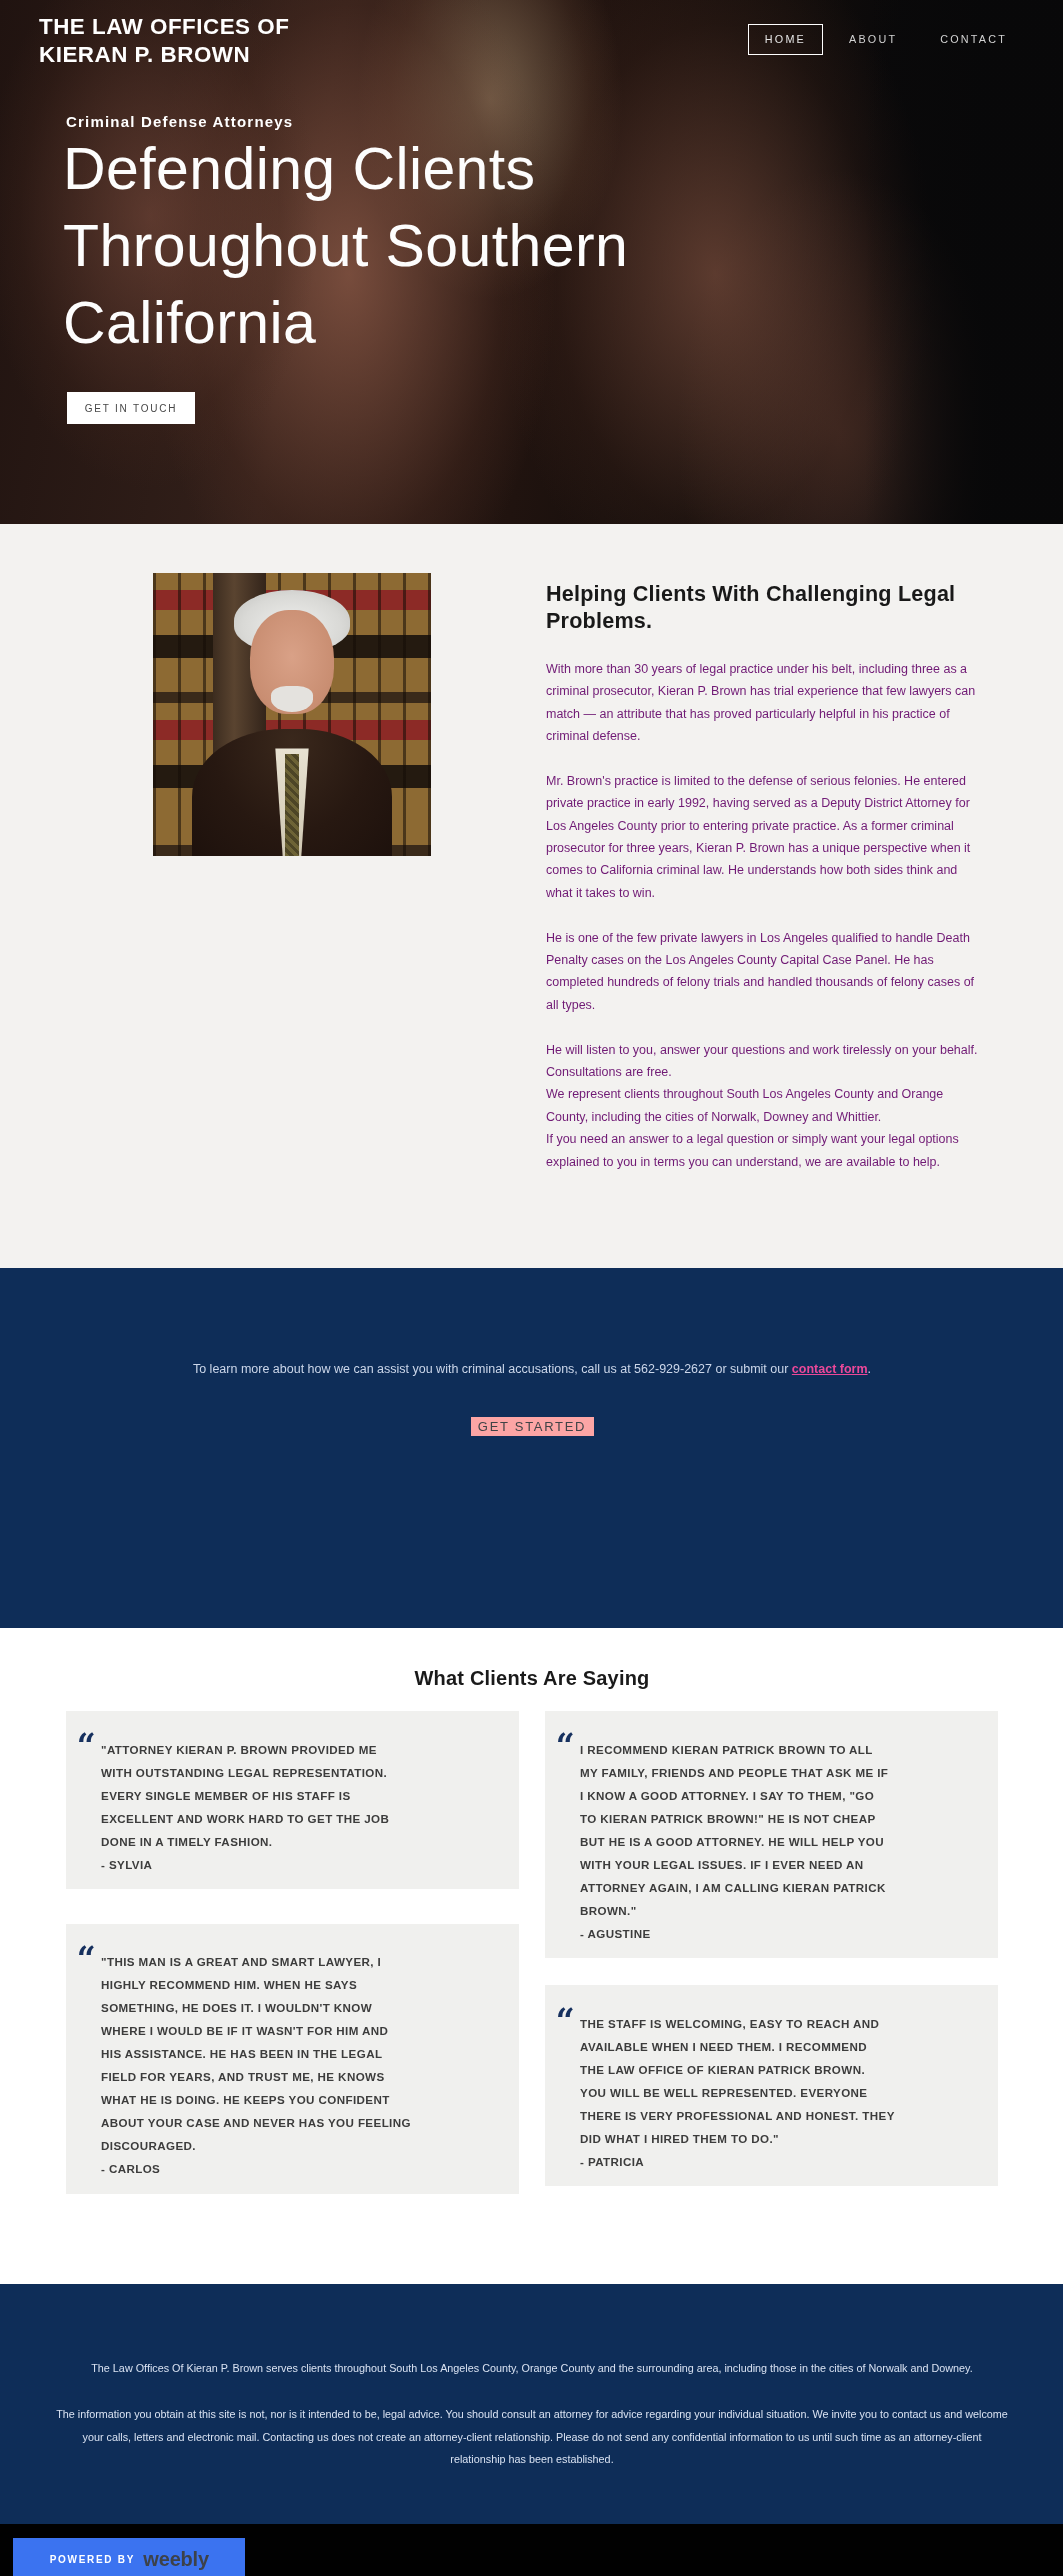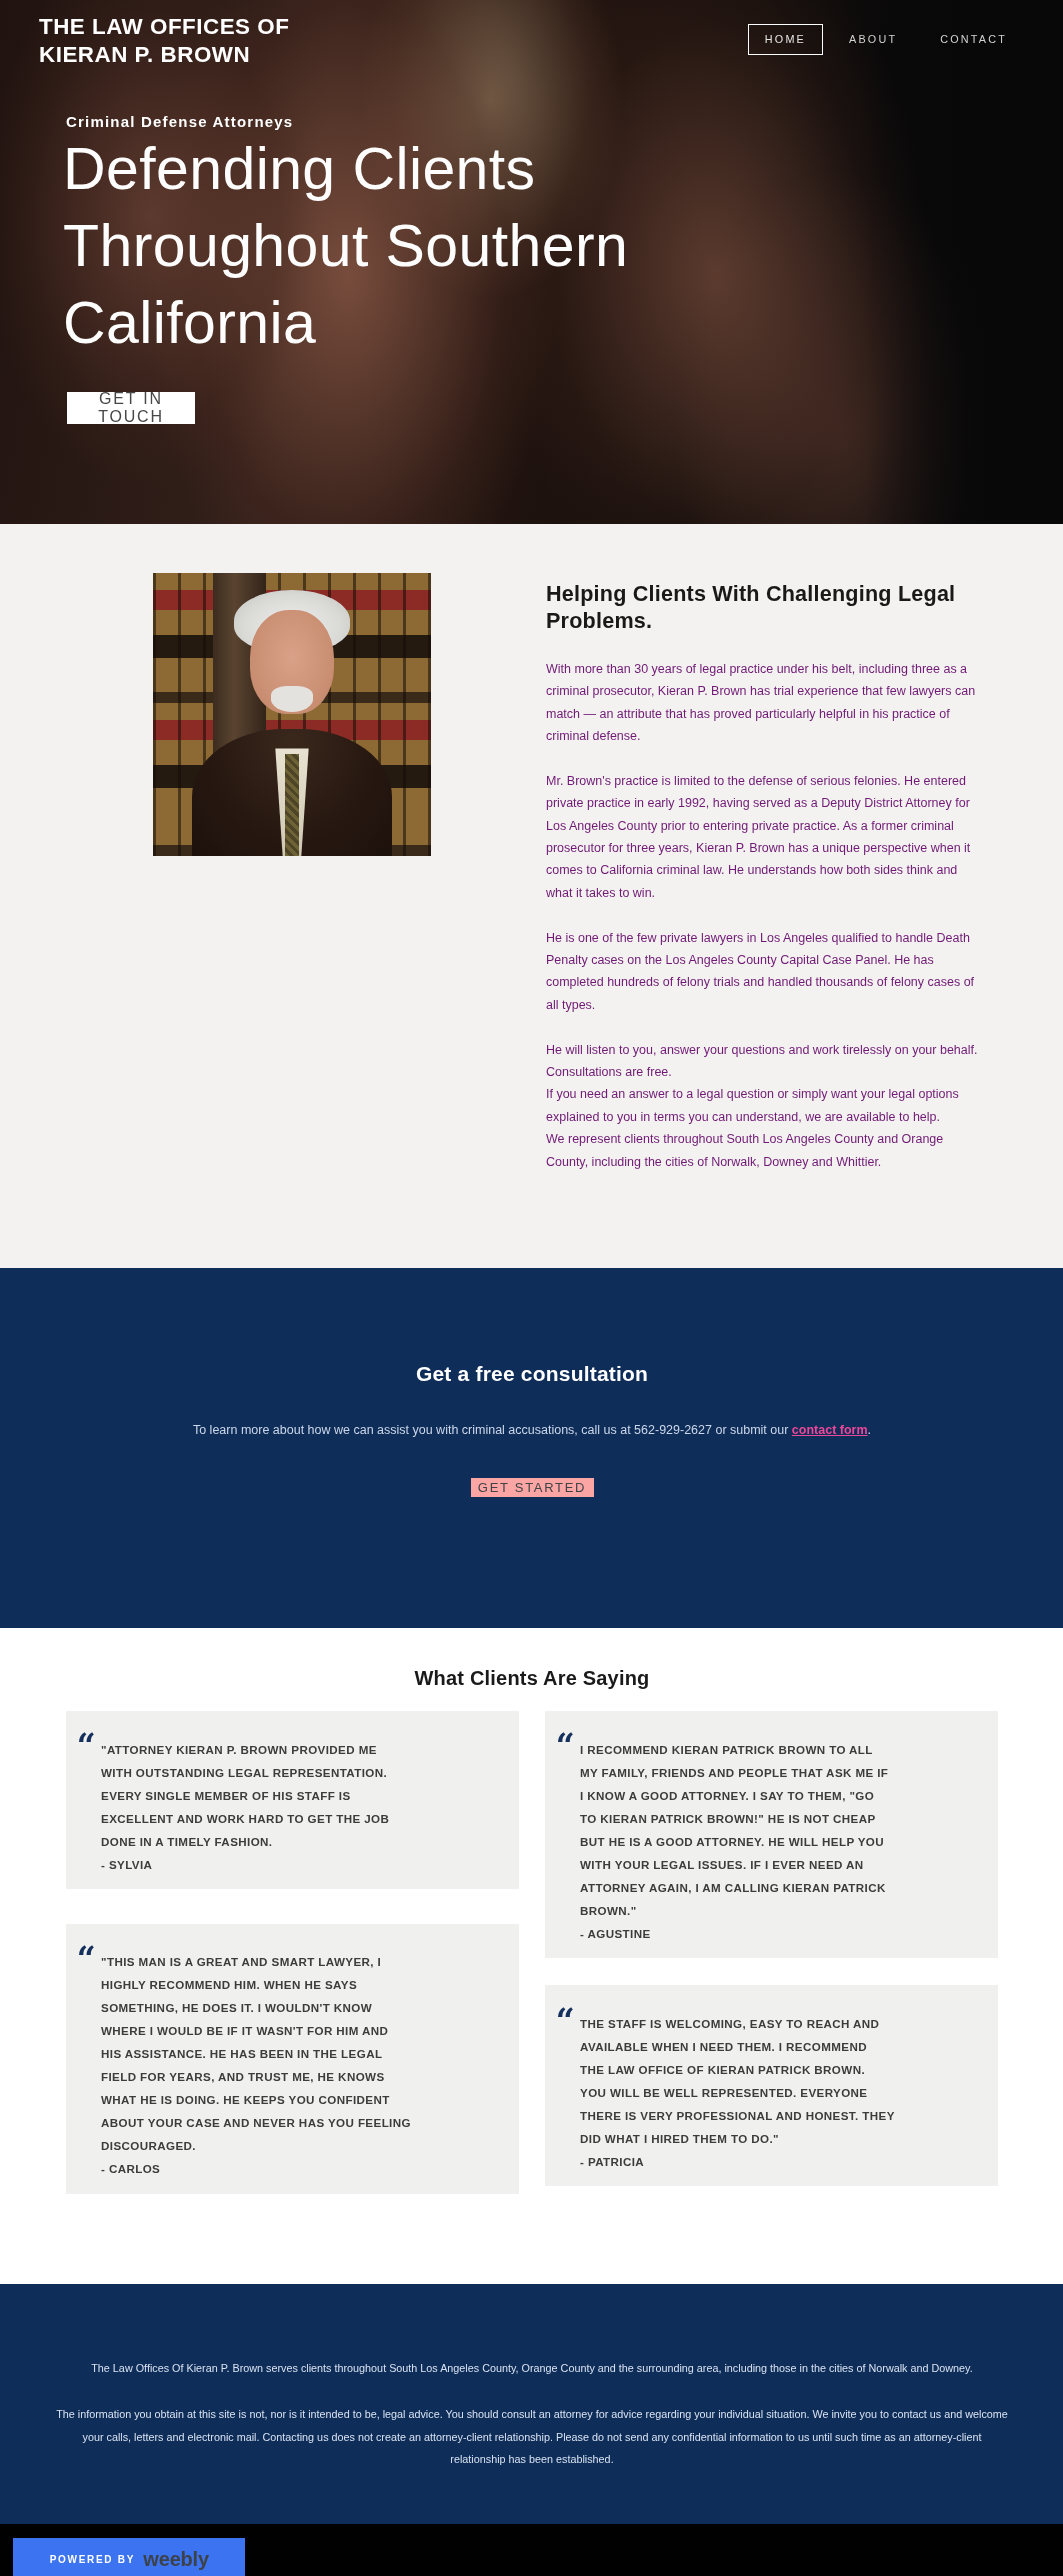--- a/index.html
+++ b/index.html
@@ -31,21 +31,21 @@
   .nav-link { color:#d2d2d2; font-size:10.8px; letter-spacing:2.2px; text-decoration:none; cursor:pointer; }
   .nav-link.active { border:0.8px solid #ffffff; padding:8.3px 16px; color:#e6e6e6; }
   .nav-link.mid { margin:0 0 0 26px; }
   .nav-link.last { margin-left:43px; }
 
   .eyebrow { position:absolute; left:66px; top:113px; color:#ffffff; font-weight:bold;
     font-size:15px; letter-spacing:1.2px; z-index:4; }
   .hero-title { position:absolute; left:63px; top:131px; color:#fdfdfd; font-weight:400;
     font-size:59px; line-height:77px; letter-spacing:0.4px; z-index:4; }
   .btn-hero { position:absolute; left:67px; top:392px; width:128px; height:32px; background:#ffffff;
-    color:#474747; font-size:16px; letter-spacing:1.8px; display:flex; align-items:center;
+    color:#474747; font-size:10px; letter-spacing:1.8px; display:flex; align-items:center;
     justify-content:center; cursor:pointer; z-index:4; border:none; }
 
   
   .about { position:relative; width:1064px; height:744px; background:#f3f2f0; }
   .photo { position:absolute; left:153px; top:49px; width:278px; height:283px; overflow:hidden;
     background:
       repeating-linear-gradient(90deg, rgba(20,12,6,0.55) 0 2.5px, transparent 2.5px 25px),
       linear-gradient(180deg,
         #8d6a33 0%, #8d6a33 6%, #8c2a26 6% 13%, #8d6a33 13% 22%, #241a10 22% 30%, #8d6a33 30% 42%,
         #3a2a1a 42% 46%,
@@ -141,27 +141,26 @@
     <div class="shirt"></div>
     <div class="tie"></div>
   </div>
 
   <div class="about-text">
     <h2 class="about-h2">Helping Clients With Challenging Legal Problems.</h2>
     <p class="about-p">With more than 30 years of legal practice under his belt, including three as a criminal prosecutor, Kieran P. Brown has trial experience that few lawyers can match — an attribute that has proved particularly helpful in his practice of criminal defense.</p>
     <p class="about-p">Mr. Brown's practice is limited to the defense of serious felonies. He entered private practice in early 1992, having served as a Deputy District Attorney for Los Angeles County prior to entering private practice. As a former criminal prosecutor for three years, Kieran P. Brown has a unique perspective when it comes to California criminal law. He understands how both sides think and what it takes to win.</p>
     <p class="about-p">He is one of the few private lawyers in Los Angeles qualified to handle Death Penalty cases on the Los Angeles County Capital Case Panel. He has completed hundreds of felony trials and handled thousands of felony cases of all types.</p>
     <p class="about-p tight">He will listen to you, answer your questions and work tirelessly on your behalf. Consultations are free.</p>
+    <p class="about-p tight">We represent clients throughout South Los Angeles County and Orange County, including the cities of Norwalk, Downey and Whittier.</p>
     <p class="about-p tight">If you need an answer to a legal question or simply want your legal options explained to you in terms you can understand, we are available to help.</p>
-    <p class="about-p tight">We represent clients throughout South Los Angeles County and Orange County, including the cities of Norwalk, Downey and Whittier.</p>
   </div>
 </div>
 
 <div class="cta">
-  <h2 class="cta-h2">Get a free consultation</h2>
   <p class="cta-p"><span>To learn more about how we can assist you with criminal accusations, call us at 562-929-2627 or submit our </span><a class="cta-link">contact form</a><span>.</span></p>
   <button class="btn-start">GET STARTED</button>
 </div>
 
 <div class="testimonials">
   <h2 class="t-h2">What Clients Are Saying</h2>
   <div class="cards">
     <div class="col left">
       <div class="card">
         <span class="quote-mark">“</span>

